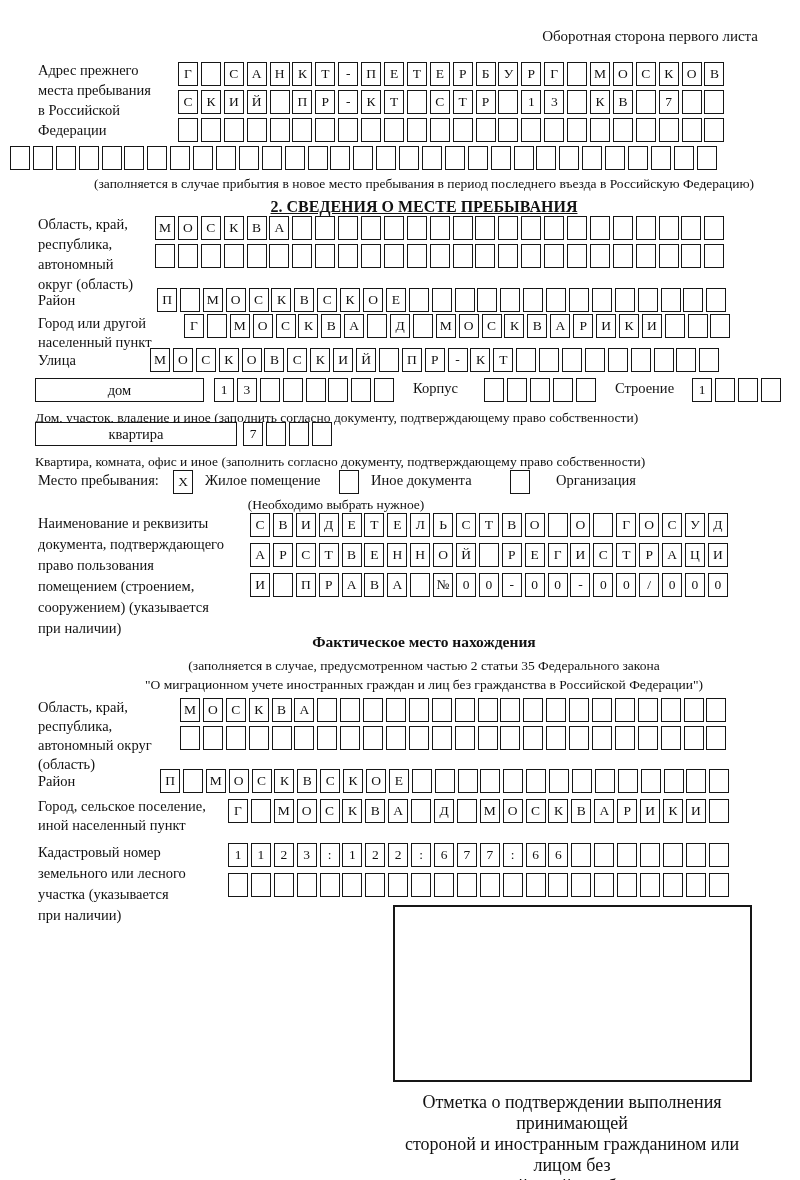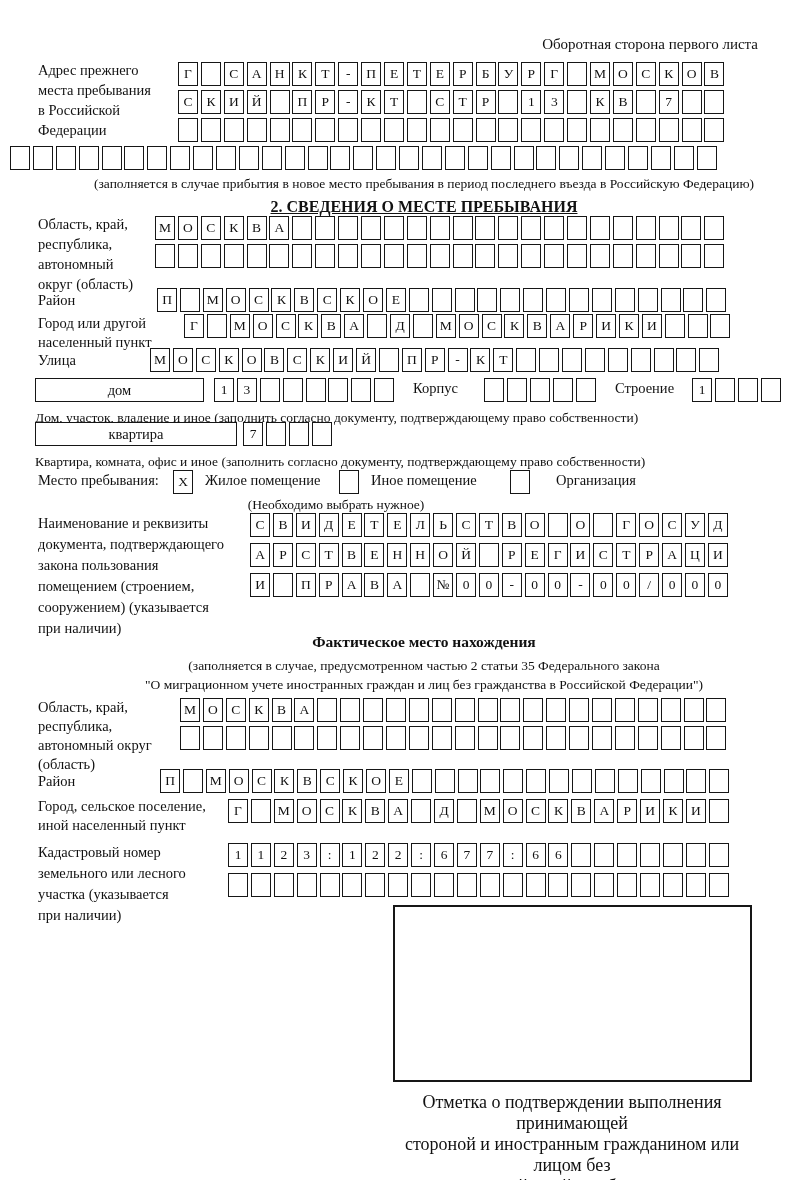--- a/index.html
+++ b/index.html
@@ -19,21 +19,21 @@
   .center{left:0;width:800px;text-align:center;padding-left:24px;}
   .h2{font-weight:bold;font-size:16px;text-decoration:underline;}
   .stamp{position:absolute;border:2px solid #161616;background:#fff;}
   .cap{font-size:18px;line-height:21px;text-align:center;white-space:pre-line;}
 </style>
 </head>
 <body>
 
 <div class="page">
 
-  <div class="abs" style="top:36px;right:42px;font-size:15px">Оборотная сторона первого листа</div>
+  <div class="abs" style="top:28px;right:42px;font-size:15px">Оборотная сторона первого листа</div>
 
   <div class="abs lbl pre" style="left:38px;top:60px;width:140px;line-height:20px">Адрес прежнего
 места пребывания
 в Российской
 Федерации</div>
   <div class="grid" style="left:178px;top:62px">
       <span class="cell">Г</span>
       <span class="cell"></span>
       <span class="cell">С</span>
       <span class="cell">А</span>
@@ -327,28 +327,28 @@
       <span class="cell"></span>
       <span class="cell"></span>
       <span class="cell"></span>
     </div>
   <div class="abs note" style="left:35px;top:454px">Квартира, комната, офис и иное (заполнить согласно документу, подтверждающему право собственности)</div>
 
   <div class="abs lbl" style="left:38px;top:472px">Место пребывания:</div>
   <span class="cbox" style="left:173px;top:470px">X</span>
   <div class="abs lbl" style="left:205px;top:472px">Жилое помещение</div>
   <span class="cbox" style="left:339px;top:470px"></span>
-  <div class="abs lbl" style="left:371px;top:472px">Иное помещение</div>
+  <div class="abs lbl" style="left:371px;top:472px">Иное документа</div>
   <span class="cbox" style="left:510px;top:470px"></span>
   <div class="abs lbl" style="left:556px;top:472px">Организация</div>
   <div class="abs note" style="left:156px;top:497px;width:360px;text-align:center">(Необходимо выбрать нужное)</div>
 
   <div class="abs lbl pre" style="left:38px;top:513px;width:215px;line-height:21px">Наименование и реквизиты
 документа, подтверждающего
-закона пользования
+право пользования
 помещением (строением,
 сооружением) (указывается
 при наличии)</div>
   <div class="grid" style="left:250px;top:513px">
       <span class="cell">С</span>
       <span class="cell">В</span>
       <span class="cell">И</span>
       <span class="cell">Д</span>
       <span class="cell">Е</span>
       <span class="cell">Т</span>

